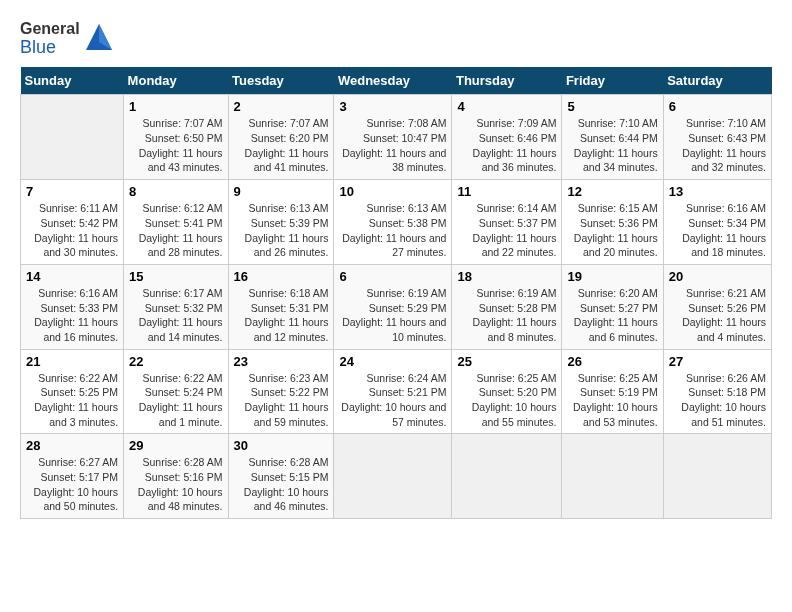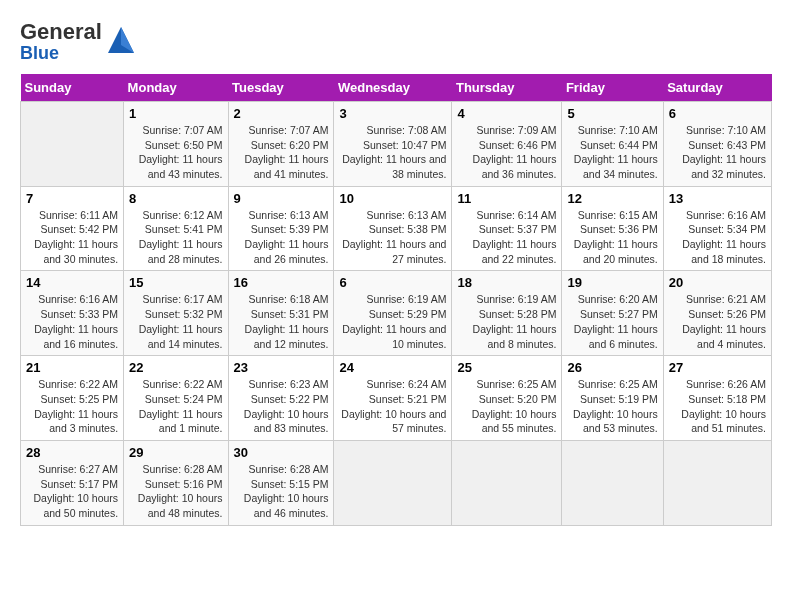--- a/index.html
+++ b/index.html
@@ -19,27 +19,27 @@
     .logo {
       display: flex;
       align-items: center;
     }
     .logo-text {
       display: flex;
       flex-direction: column;
       line-height: 1.1;
     }
     .logo-general {
-      font-size: 22px;
+      font-size: 16px;
       font-weight: bold;
       color: #333;
     }
     .logo-blue {
       font-size: 18px;
-      font-weight: bold;
+      font-weight: normal;
       color: #1a5fb4;
     }
     .logo-icon {
       margin-left: 4px;
     }
     .title-area {
       text-align: right;
     }
     .main-title {
       font-size: 36px;
@@ -49,21 +49,21 @@
     .subtitle {
       font-size: 16px;
       color: #555;
     }
     table {
       width: 100%;
       border-collapse: collapse;
       font-size: 11px;
     }
     thead tr th {
-      background-color: #a21caf;
+      background-color: #0c4a6e;
       color: #fff;
       padding: 6px 4px;
       text-align: left;
       font-size: 13px;
       font-weight: bold;
     }
     tbody tr td {
       border: 1px solid #ccc;
       padding: 4px 5px;
       vertical-align: top;
@@ -308,21 +308,21 @@
             <span>Sunrise: 6:22 AM</span><br>
             <span>Sunset: 5:24 PM</span><br>
             <span>Daylight: 11 hours and 1 minute.</span>
           </div>
         </td>
         <td>
           <span class="date-num">23</span>
           <div class="cell-info">
             <span>Sunrise: 6:23 AM</span><br>
             <span>Sunset: 5:22 PM</span><br>
-            <span>Daylight: 10 hours and 83 minutes.</span>
+            <span>Daylight: 11 hours and 59 minutes.</span>
           </div>
         </td>
         <td>
           <span class="date-num">24</span>
           <div class="cell-info">
             <span>Sunrise: 6:24 AM</span><br>
             <span>Sunset: 5:21 PM</span><br>
             <span>Daylight: 10 hours and 57 minutes.</span>
           </div>
         </td>

